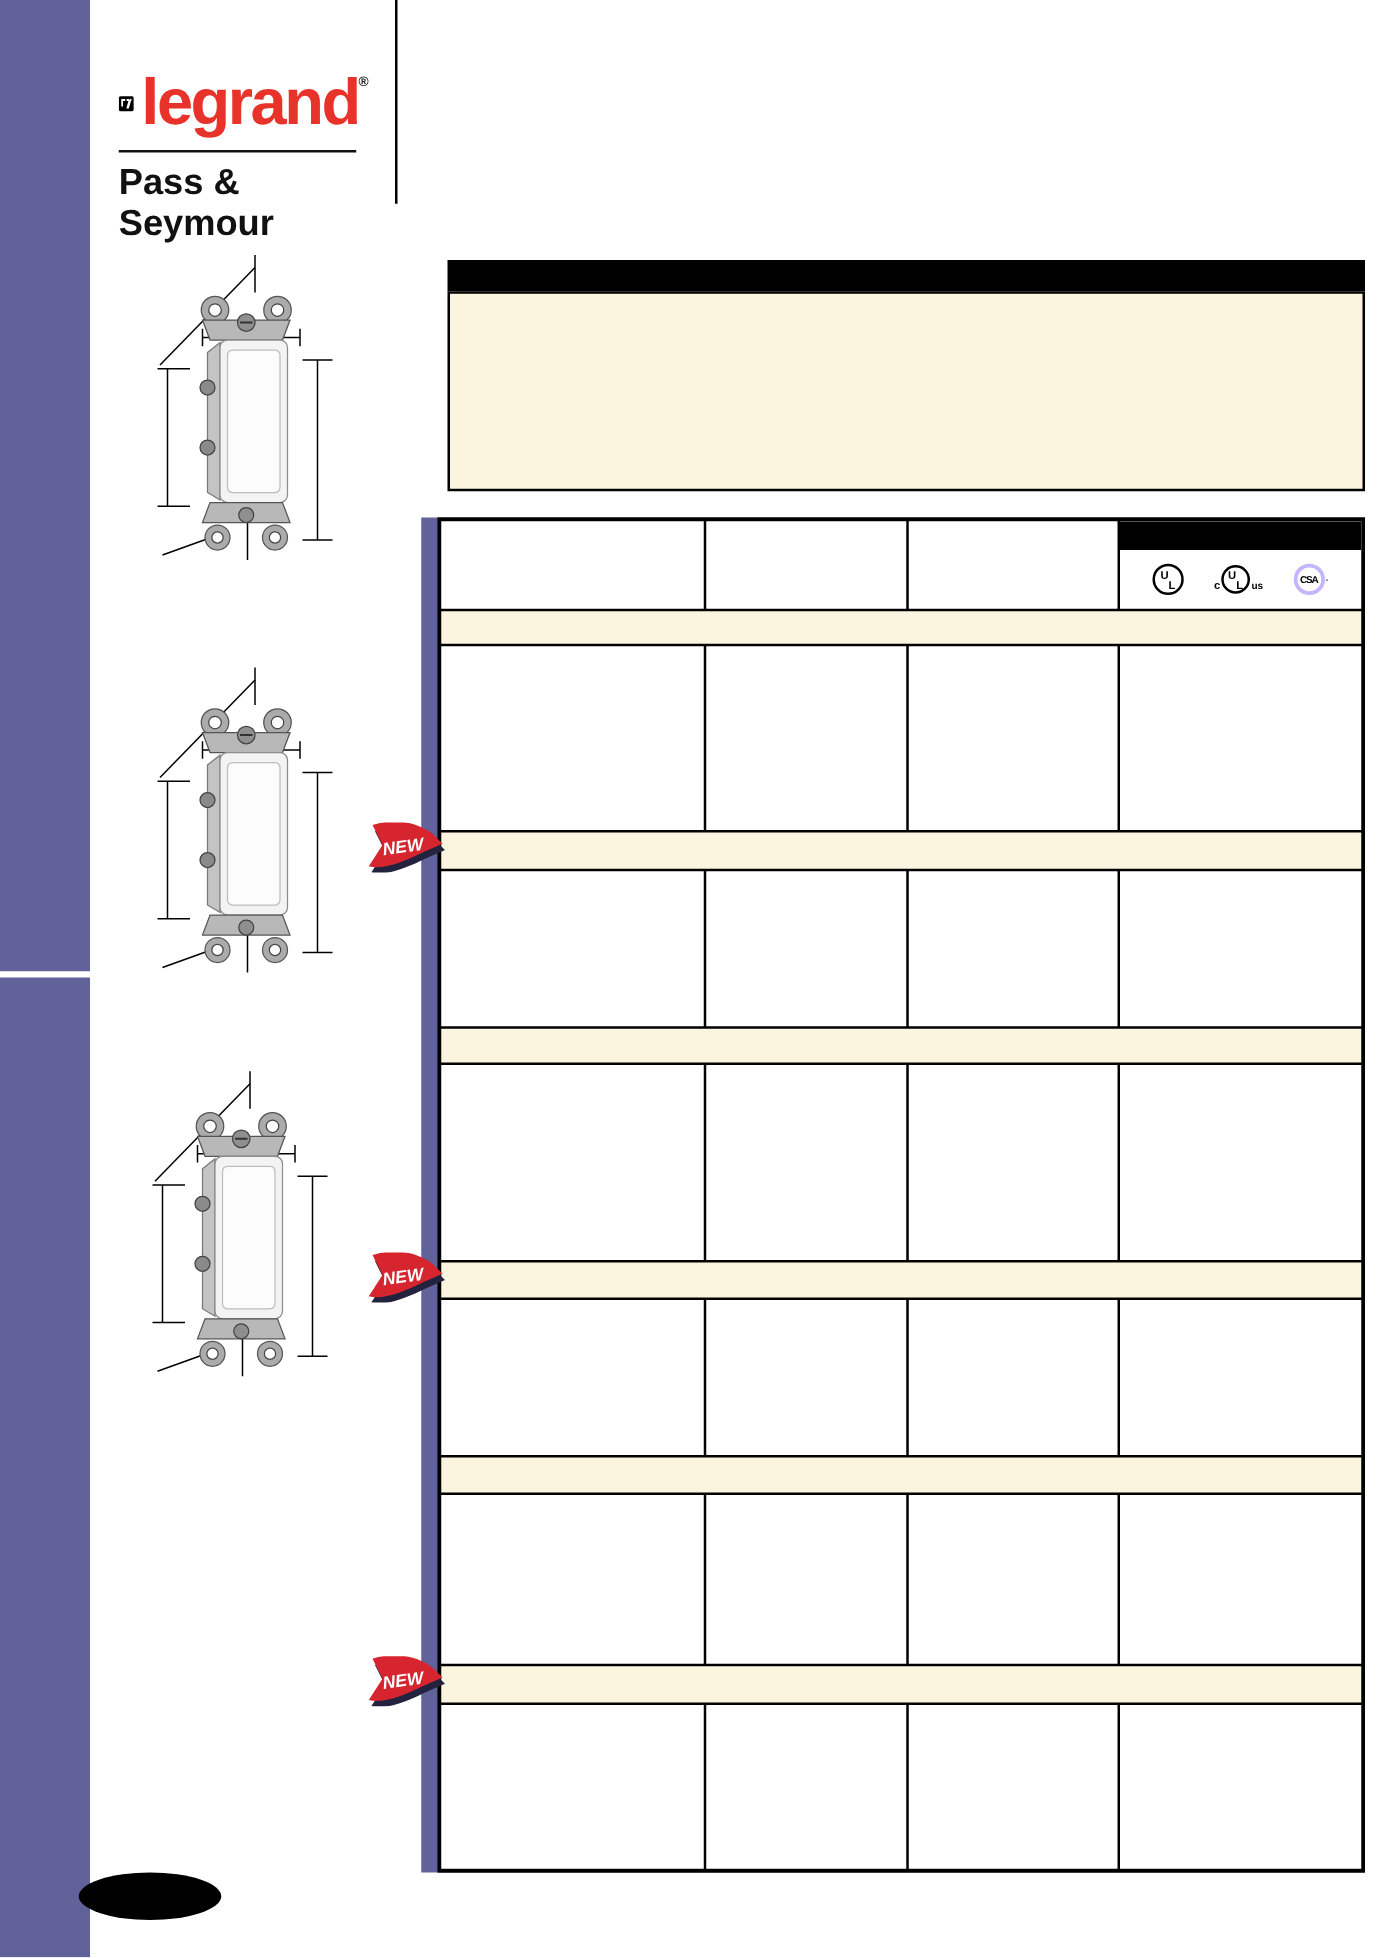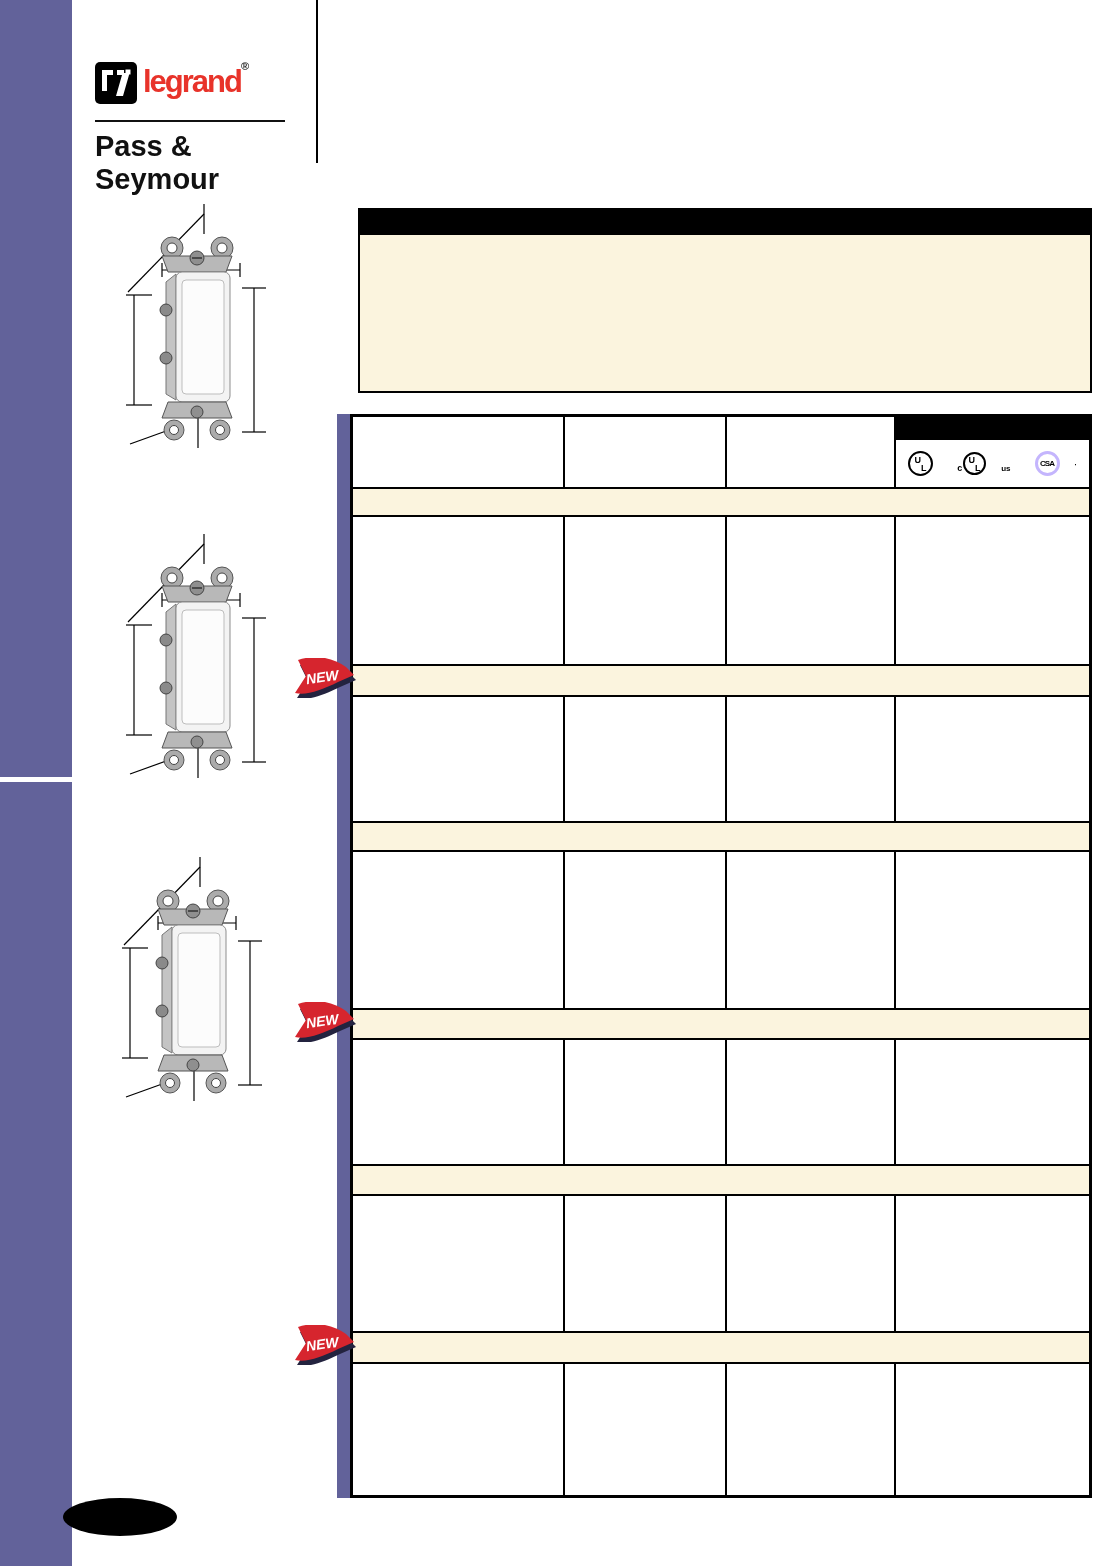--- a/index.html
+++ b/index.html
@@ -8,21 +8,21 @@
     font-family:"Liberation Sans",sans-serif;background:#fff;
   }
   
   .sidebar{position:absolute;left:0;width:72px;background:#62629A;}
   .sidebar.top{top:0;height:777px;}
   .sidebar.bottom{top:782px;height:784px;}
   
   .logo-block{position:absolute;left:95px;top:60px;width:200px;}
   .logo-row{display:flex;align-items:flex-start;}
   .logo-mark{width:42px;height:42px;margin-top:2px;}
-  .logo-word{color:#E8332A;font-weight:bold;font-size:31px;line-height:44px;
+  .logo-word{color:#E8332A;font-weight:bold;font-size:52px;line-height:44px;
     letter-spacing:-2px;margin-left:6px;}
   .logo-reg{color:#222;font-size:11px;font-weight:bold;vertical-align:top;}
   .logo-rule{width:190px;height:2px;background:#111;margin-top:16px;}
   .logo-sub{font-weight:bold;font-size:29px;color:#111;margin-top:8px;letter-spacing:0px;}
   .top-divider{position:absolute;left:316px;top:0;width:2px;height:163px;background:#000;}
   
   .title-bar{position:absolute;left:358px;top:208px;width:734px;height:25px;background:#000;
     color:#fff;font-weight:bold;font-size:15px;line-height:25px;padding-left:8px;box-sizing:border-box;}
   .info-box{position:absolute;left:358px;top:233px;width:734px;height:160px;background:#FBF4DE;
     border:2px solid #000;box-sizing:border-box;font-size:12px;color:#222;padding:8px;}
@@ -41,21 +41,21 @@
   .certs{position:absolute;left:0;top:23px;width:100%;height:47px;
     display:flex;align-items:center;justify-content:center;gap:24px;}
   .cert{display:inline-flex;align-items:center;color:#000;}
   .ul-circle{width:25px;height:25px;border:2.5px solid #000;border-radius:50%;
     display:inline-flex;flex-direction:column;align-items:center;justify-content:center;
     font-weight:bold;box-sizing:border-box;}
   .ul-circle .u{font-size:9px;line-height:8px;margin-left:-6px;}
   .ul-circle .l{font-size:9px;line-height:8px;margin-left:6px;}
   .cul .ul-circle{width:23px;height:23px;}
   .cert .pre{font-size:9px;font-weight:bold;margin-right:1px;align-self:flex-end;margin-bottom:2px;}
-  .cert .suf{font-size:8px;font-weight:bold;margin-left:15px;align-self:flex-end;margin-bottom:2px;}
+  .cert .suf{font-size:8px;font-weight:bold;margin-left:1px;align-self:flex-end;margin-bottom:2px;}
   .csa-circle{width:25px;height:25px;border:3px solid #c4b5fd;border-radius:50%;
     display:inline-flex;align-items:center;justify-content:center;font-weight:bold;
     font-size:8px;letter-spacing:-1px;box-sizing:border-box;}
   .csa .suf{font-size:7px;margin-bottom:8px;}
   .t-bar{background:#FBF4DE;color:#3a3a3a;font-weight:bold;font-size:12px;
     display:flex;align-items:center;padding-left:14px;box-sizing:border-box;}
   .t-row{display:grid;grid-template-columns:210px 160px 167px 1fr;gap:2px;background:#000;}
   .t-row .cell{background:#fff;font-size:12px;color:#222;padding:6px;box-sizing:border-box;}
   
   .new-badge{position:absolute;width:64px;height:40px;left:292px;}

